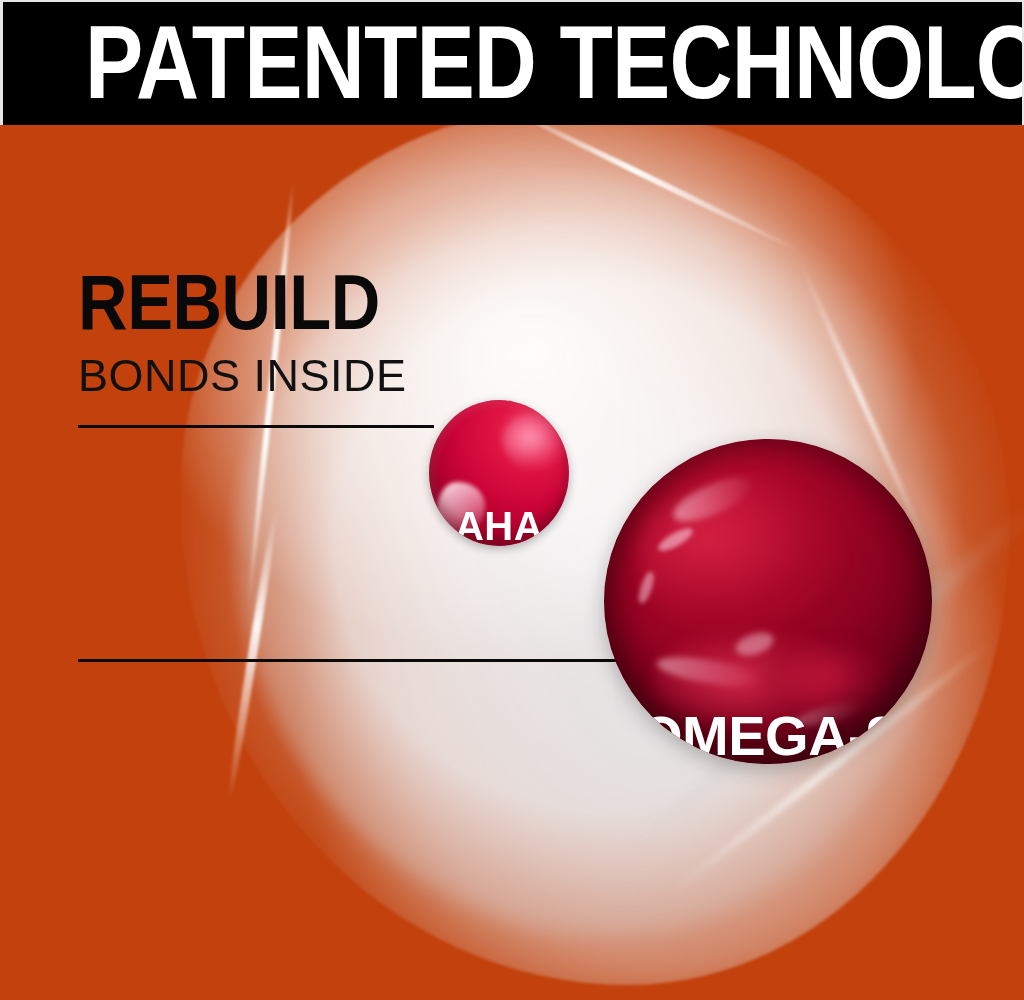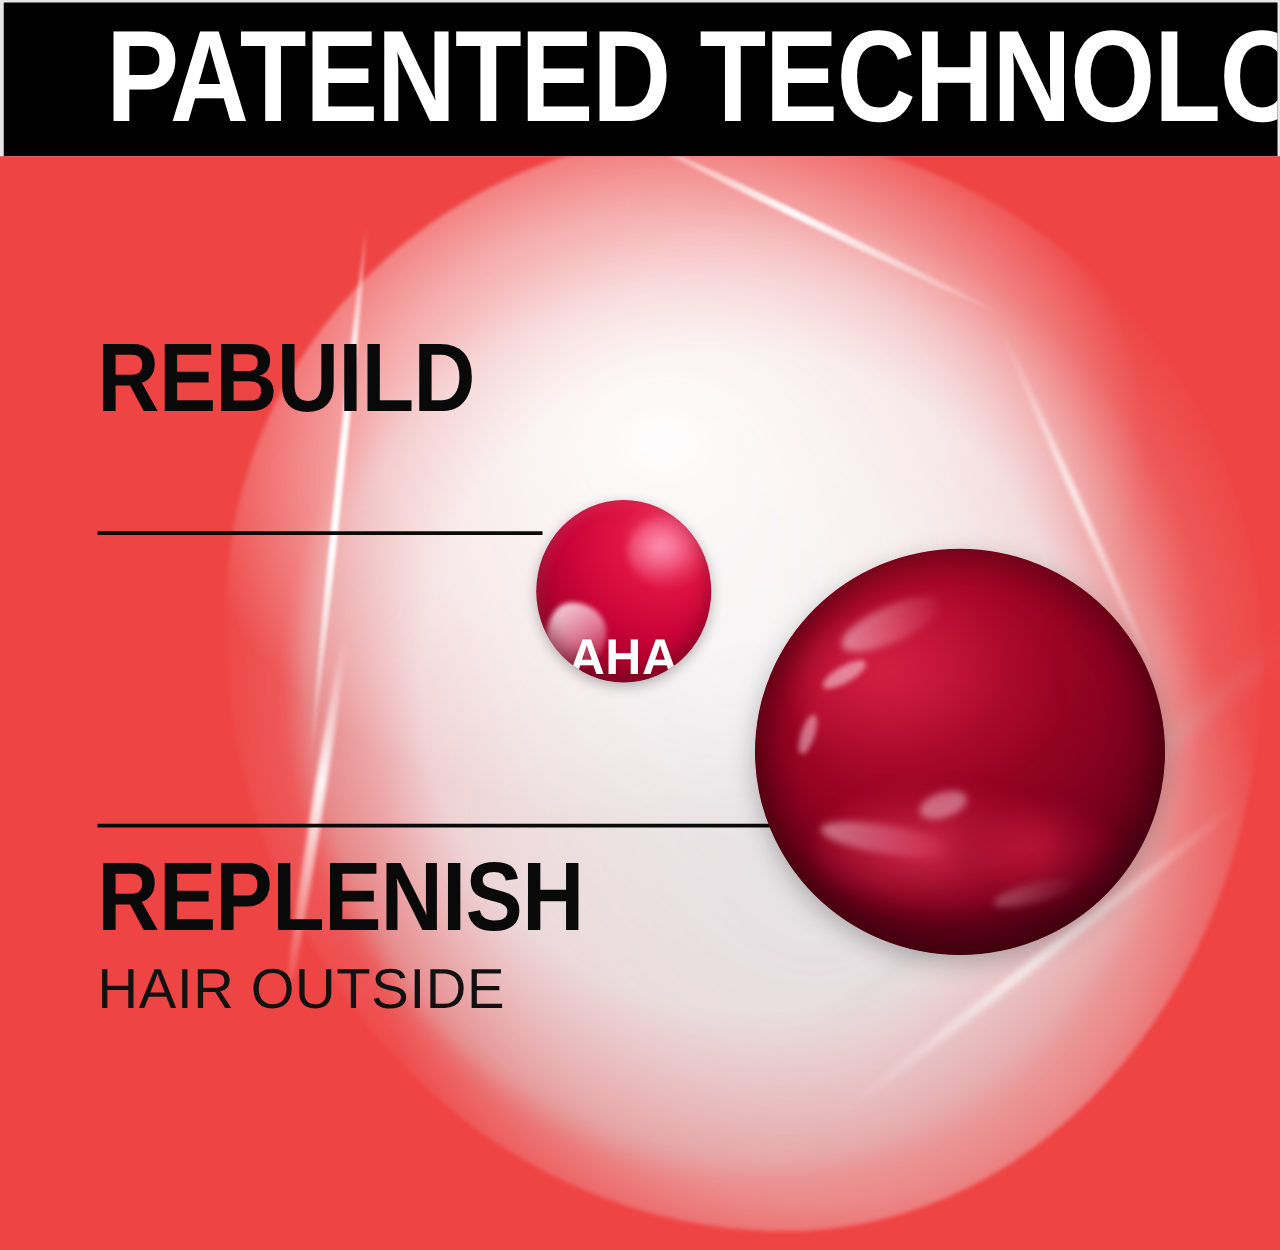--- a/index.html
+++ b/index.html
@@ -48,21 +48,21 @@
   }
 
   
   .stage {
     position:absolute;
     left:0;
     top:125px;
     width:1024px;
     height:875px;
     overflow:hidden;
-    background:#ef4444;
+    background:#c2410c;
     padding-left:30px;
   }
 
   .blob {
     position:absolute;
     left:180px;
     top:-20px;
     width:830px;
     height:880px;
     background:
@@ -357,45 +357,43 @@
     <div class="blob"></div>
     <div class="streak-a"></div>
     <div class="streak-a2"></div>
     <div class="streak-b"></div>
     <div class="streak-c"></div>
     <div class="edge-dark"></div>
     <div class="streak-d"></div>
 
     <div class="text-block" id="block-rebuild">
       <div class="headline">REBUILD</div>
+      <div class="subline">BONDS INSIDE</div>
     </div>
 
     <div class="rule" id="rule-top"></div>
 
     <div class="rule" id="rule-bottom"></div>
 
-    <div class="text-block" id="block-replenish">
-      <div class="headline">REPLENISH</div>
-      <div class="subline">HAIR OUTSIDE</div>
-    </div>
 
     <div class="bubble" id="bubble-aha">
       <div class="gloss-tr"></div>
       <div class="gloss-bl"></div>
       <div class="rim"></div>
       <div class="bubble-label">AHA</div>
     </div>
 
     <div class="bubble" id="bubble-omega">
       <div class="inner-1"></div>
       <div class="inner-2"></div>
       <div class="inner-3"></div>
       <div class="hl-1"></div>
       <div class="hl-2"></div>
       <div class="hl-3"></div>
       <div class="hl-4"></div>
       <div class="hl-5"></div>
       <div class="hl-6"></div>
       <div class="rim"></div>
+      <div class="bubble-label">OMEGA-9</div>
     </div>
 
   </div>
 </div>
 
 </body></html>

